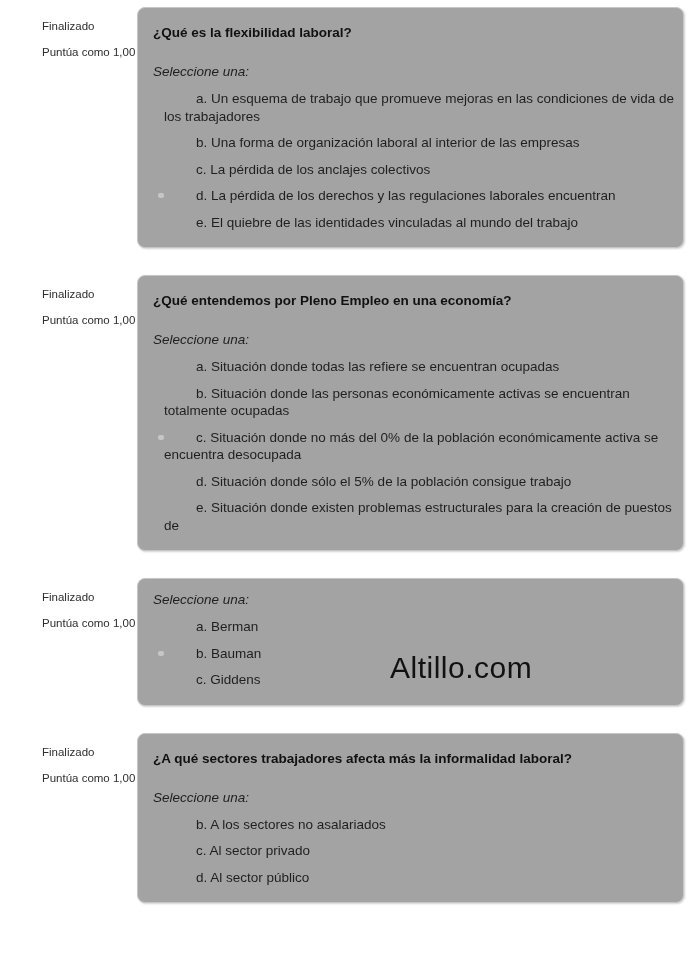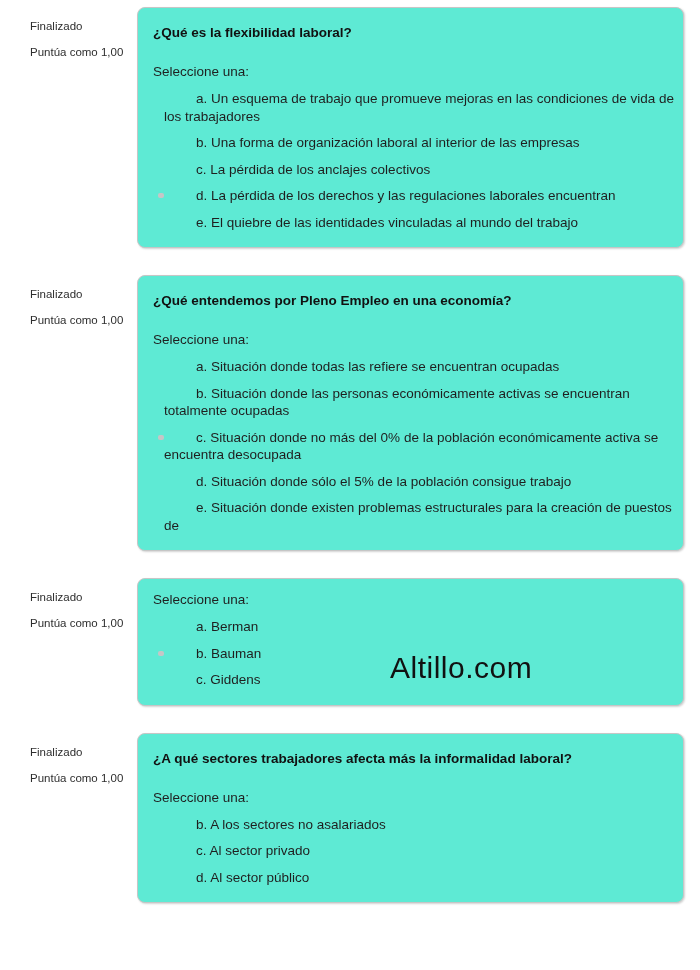--- a/index.html
+++ b/index.html
@@ -12,49 +12,50 @@
   }
   .page { padding: 7px 16px 10px 0; }
   .question-block {
     display: flex;
     margin-bottom: 27px;
   }
   .question-block:last-child { margin-bottom: 0; }
   .question-info {
     width: 137px;
     flex-shrink: 0;
-    padding: 13px 8px 0 30px;
+    padding: 13px 8px 0 42px;
     font-size: 11.5px;
     color: #2e2e2e;
   }
   .info-line {
     line-height: 12px;
     margin-bottom: 14px;
     white-space: nowrap;
   }
   .question-box {
     flex: 1;
     position: relative;
     border: 1px solid #c6c6c6;
     border-radius: 8px;
     box-shadow: 1px 1px 2px rgba(0,0,0,0.18);
     padding: 12px 7px 16px 15px;
     font-size: 13.5px;
-    background: #5eead4;
+    background: #a3a3a3;
   }
   .question-title {
     margin: 2px 0 20px 0;
     font-size: 13.5px;
     font-weight: bold;
     line-height: 21px;
     color: #111111;
   }
   .select-prompt {
     line-height: 17px;
     margin-bottom: 10px;
+    font-style: italic;
   }
   .option {
     position: relative;
     margin-left: 11px;
     text-indent: 32px;
     line-height: 17.5px;
     margin-bottom: 9px;
   }
   .option:last-child { margin-bottom: 0; }
   .radio-marker {

